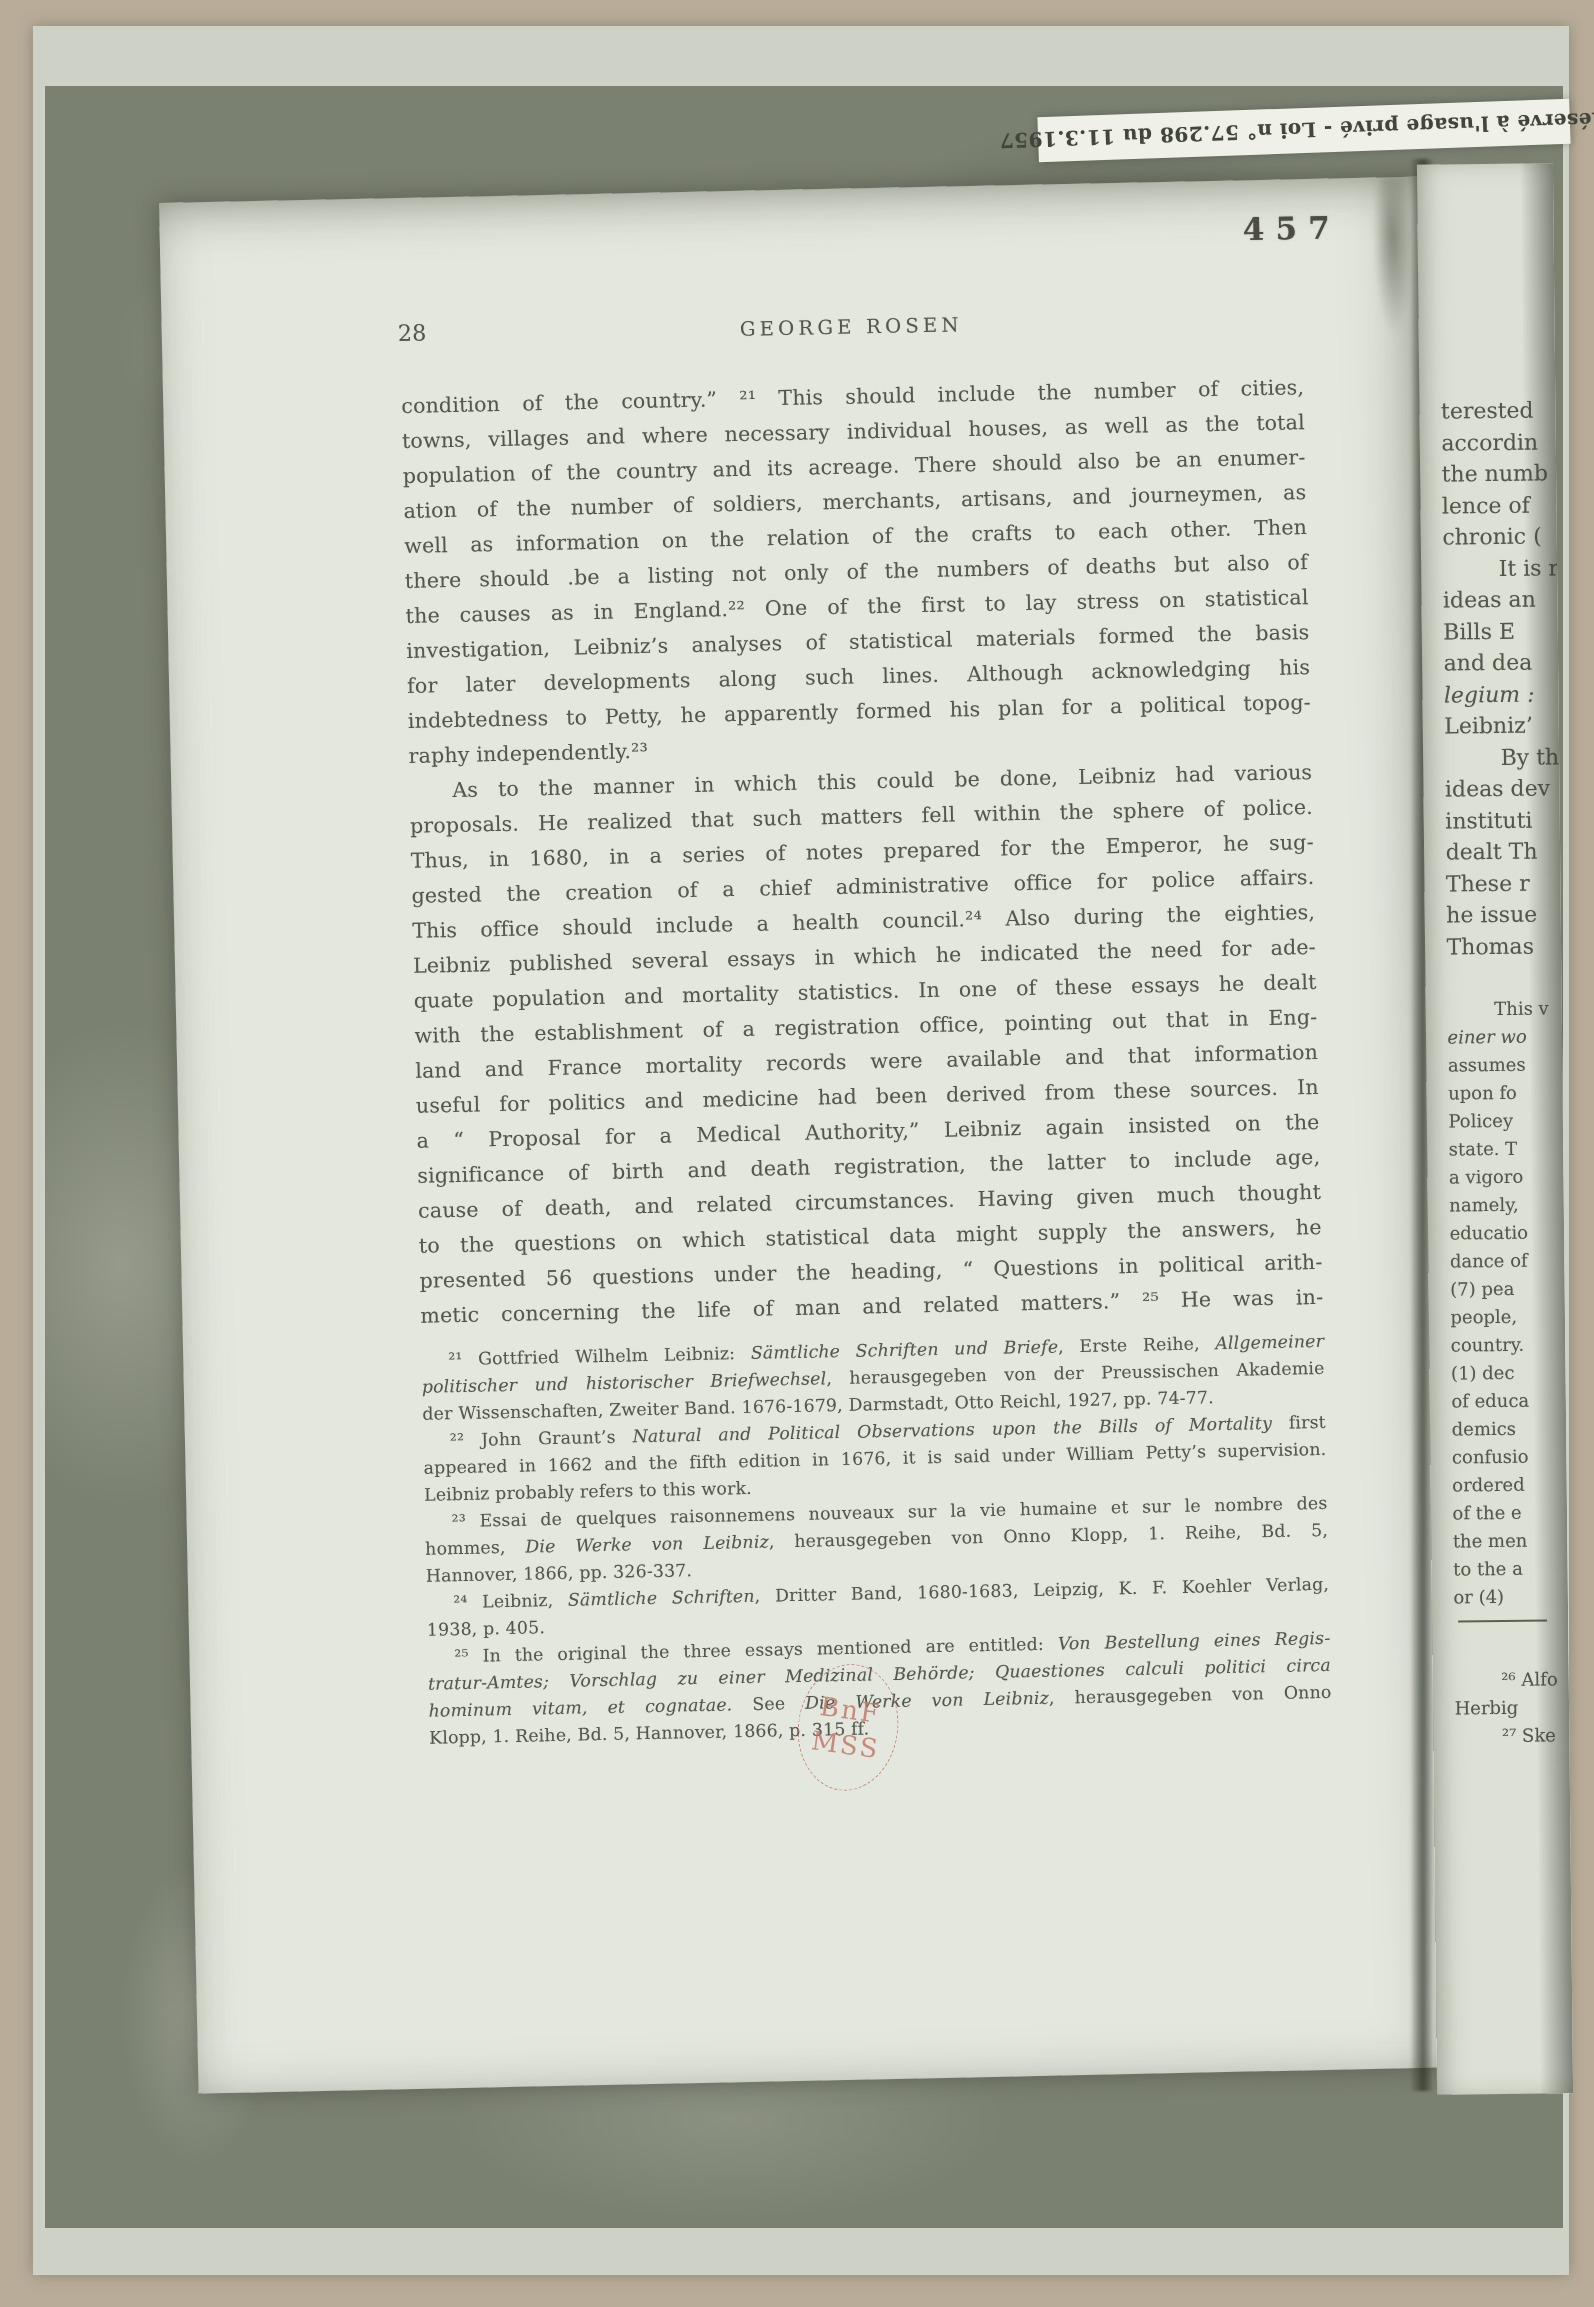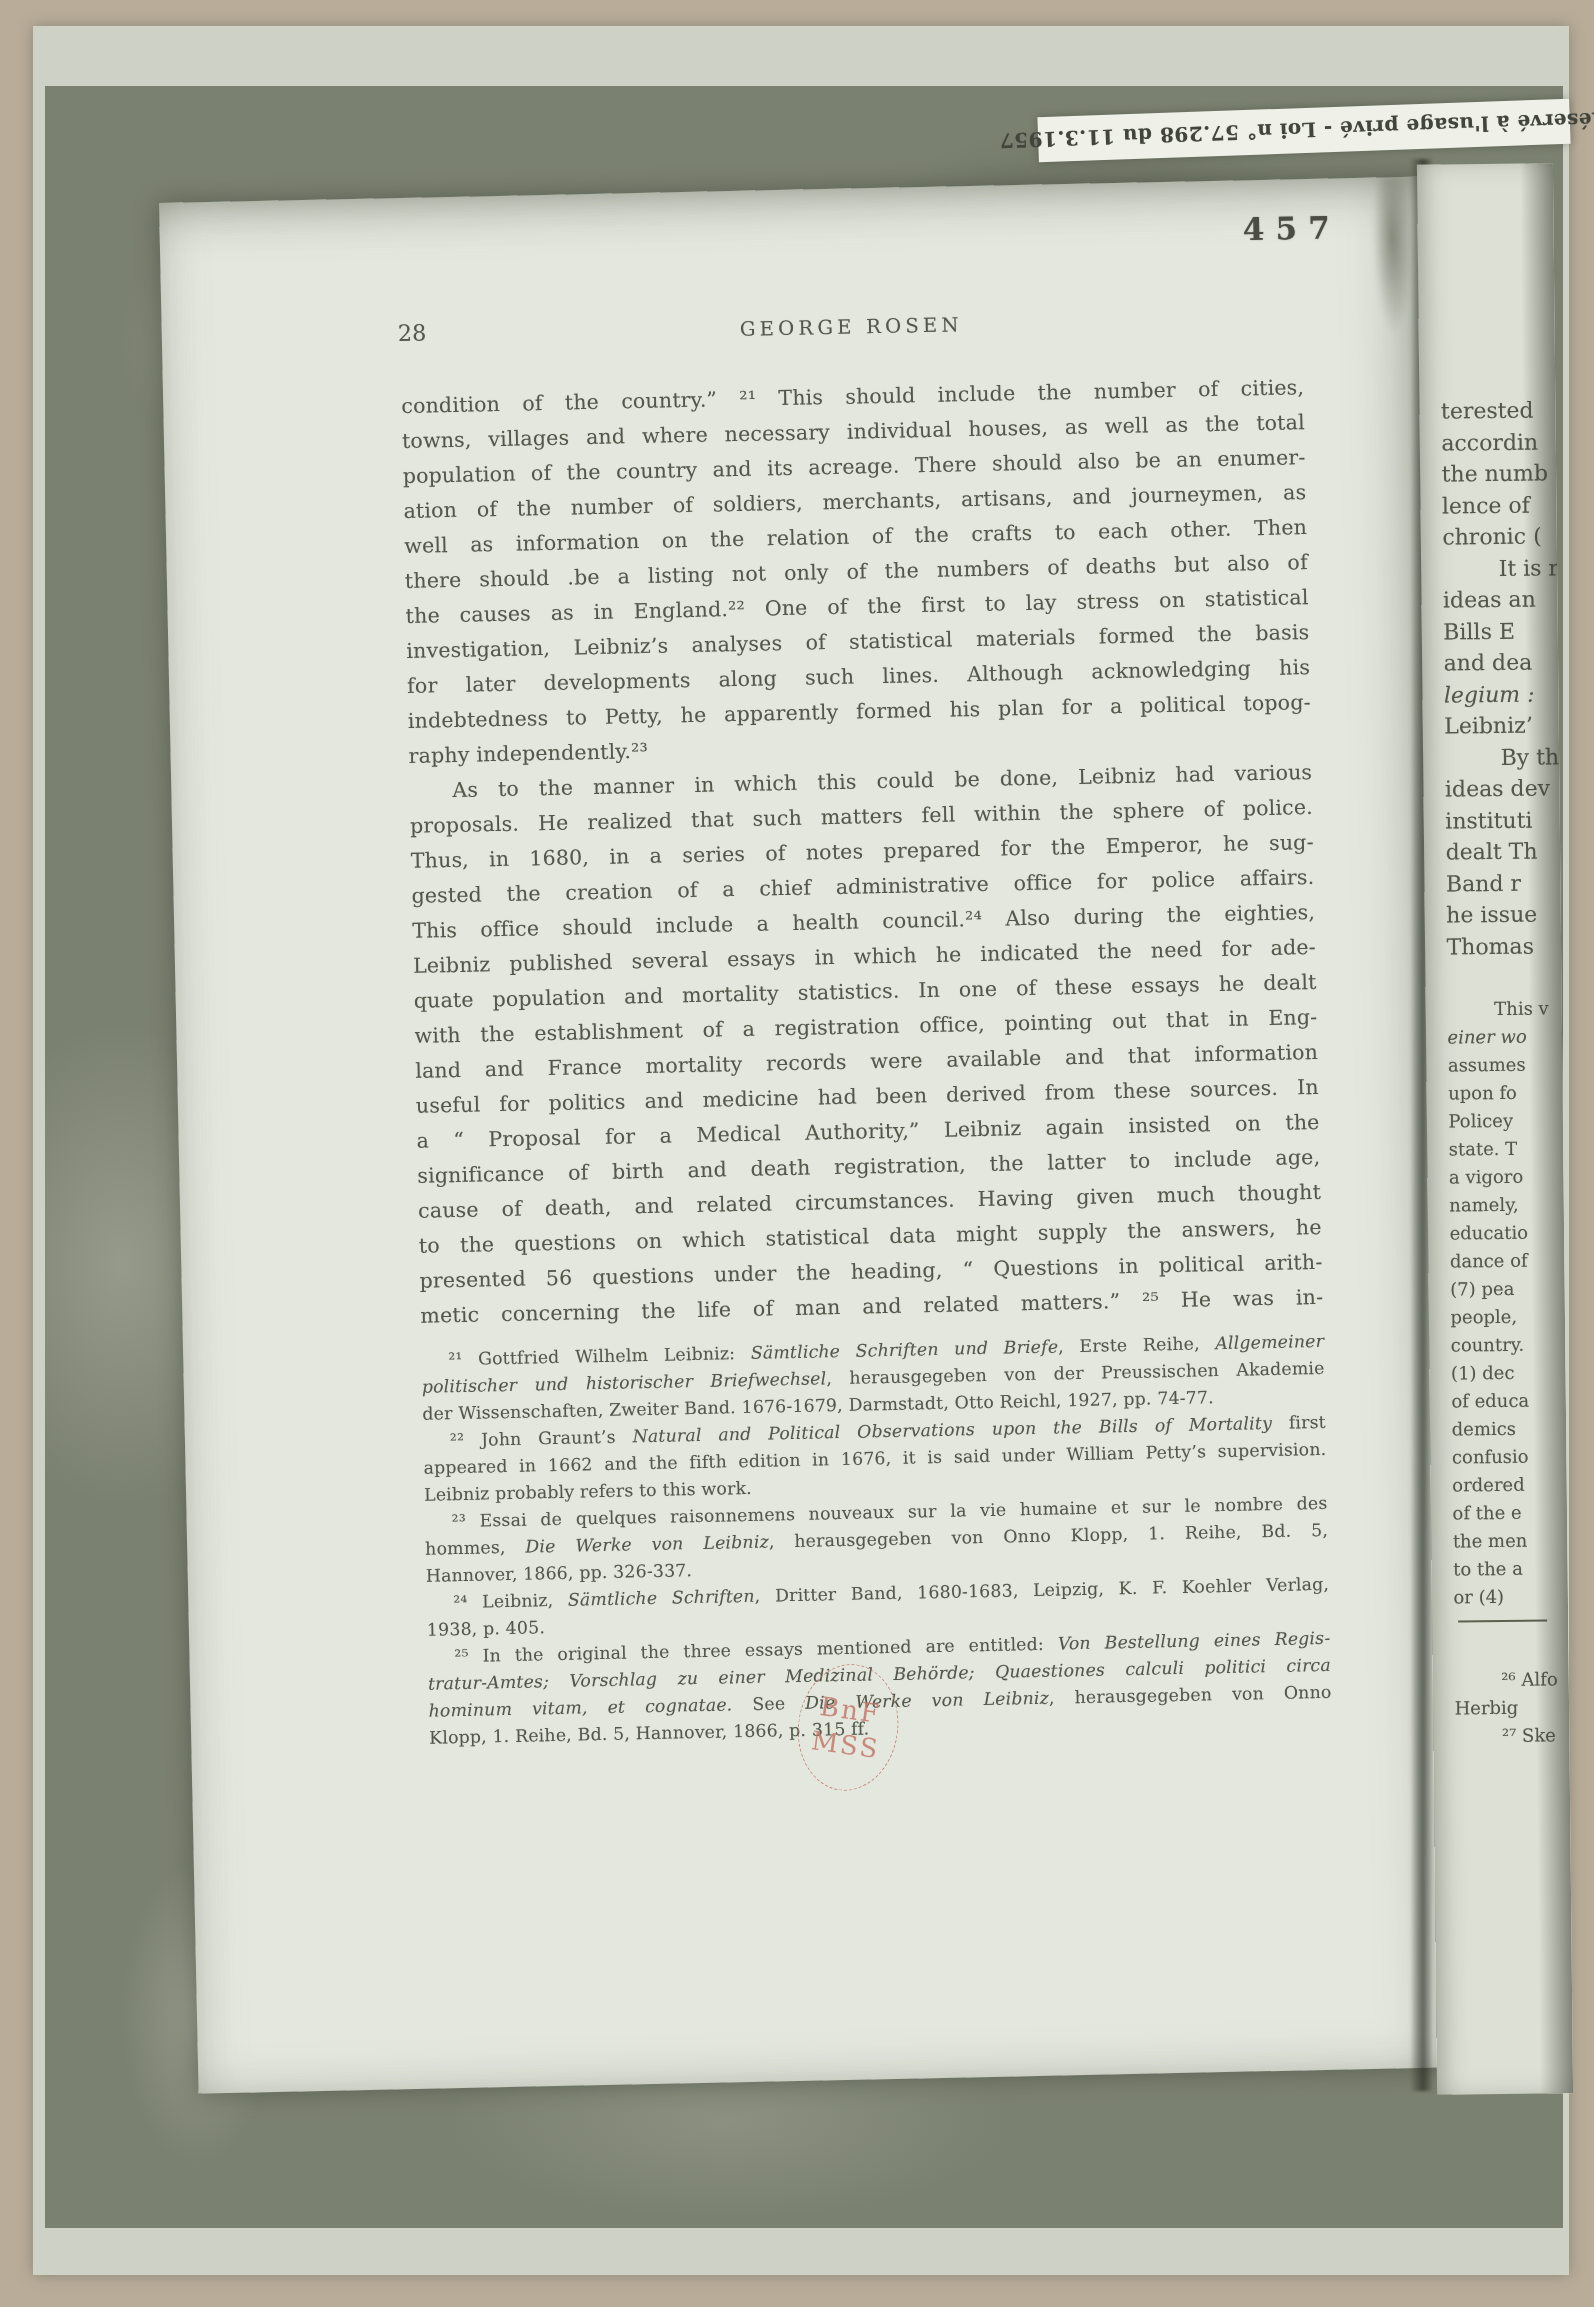--- a/index.html
+++ b/index.html
@@ -193,21 +193,21 @@
       <div class="rline ind">It is r</div>
       <div class="rline">ideas an</div>
       <div class="rline">Bills E</div>
       <div class="rline">and dea</div>
       <div class="rline it">legium :</div>
       <div class="rline">Leibniz’</div>
       <div class="rline ind">By th</div>
       <div class="rline">ideas dev</div>
       <div class="rline">instituti</div>
       <div class="rline">dealt Th</div>
-      <div class="rline">Band r</div>
+      <div class="rline">These r</div>
       <div class="rline">he issue</div>
       <div class="rline">Thomas</div>
     </div>
   <div class="r-sm">
       <div class="sline ind">This v</div>
       <div class="sline it">einer wo</div>
       <div class="sline">assumes</div>
       <div class="sline">upon fo</div>
       <div class="sline">Policey</div>
       <div class="sline">state.  T</div>

